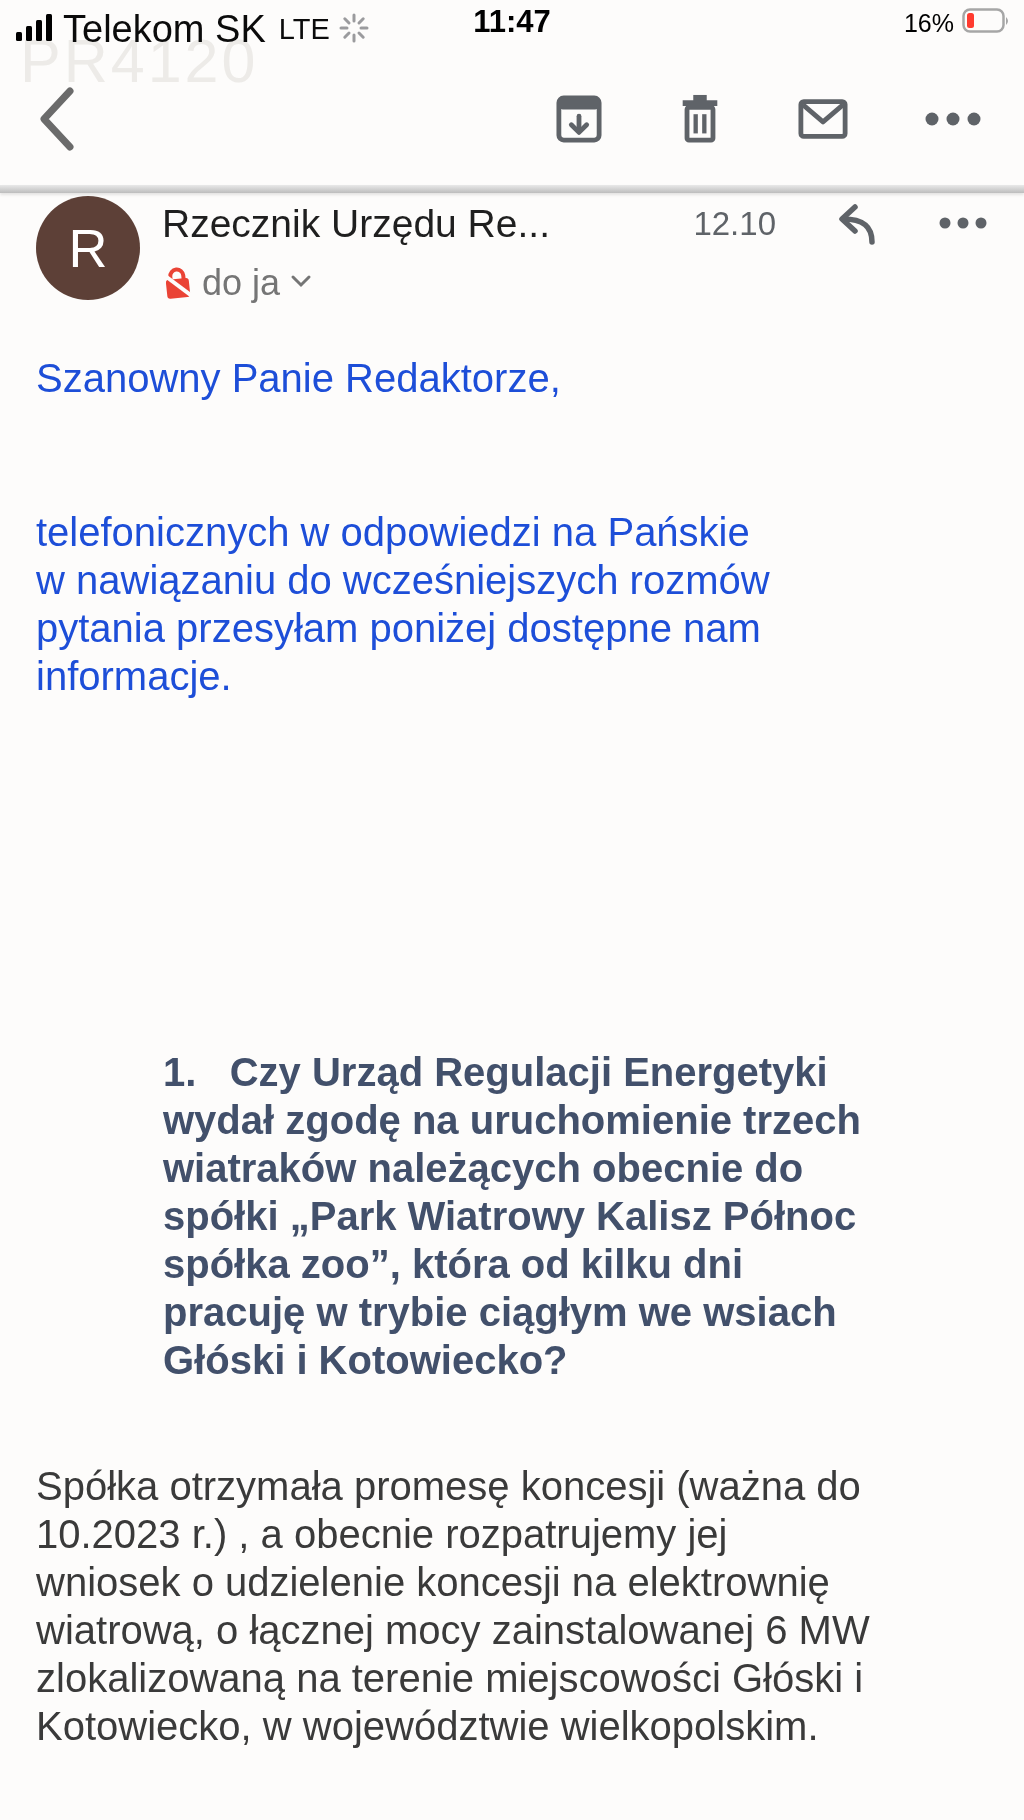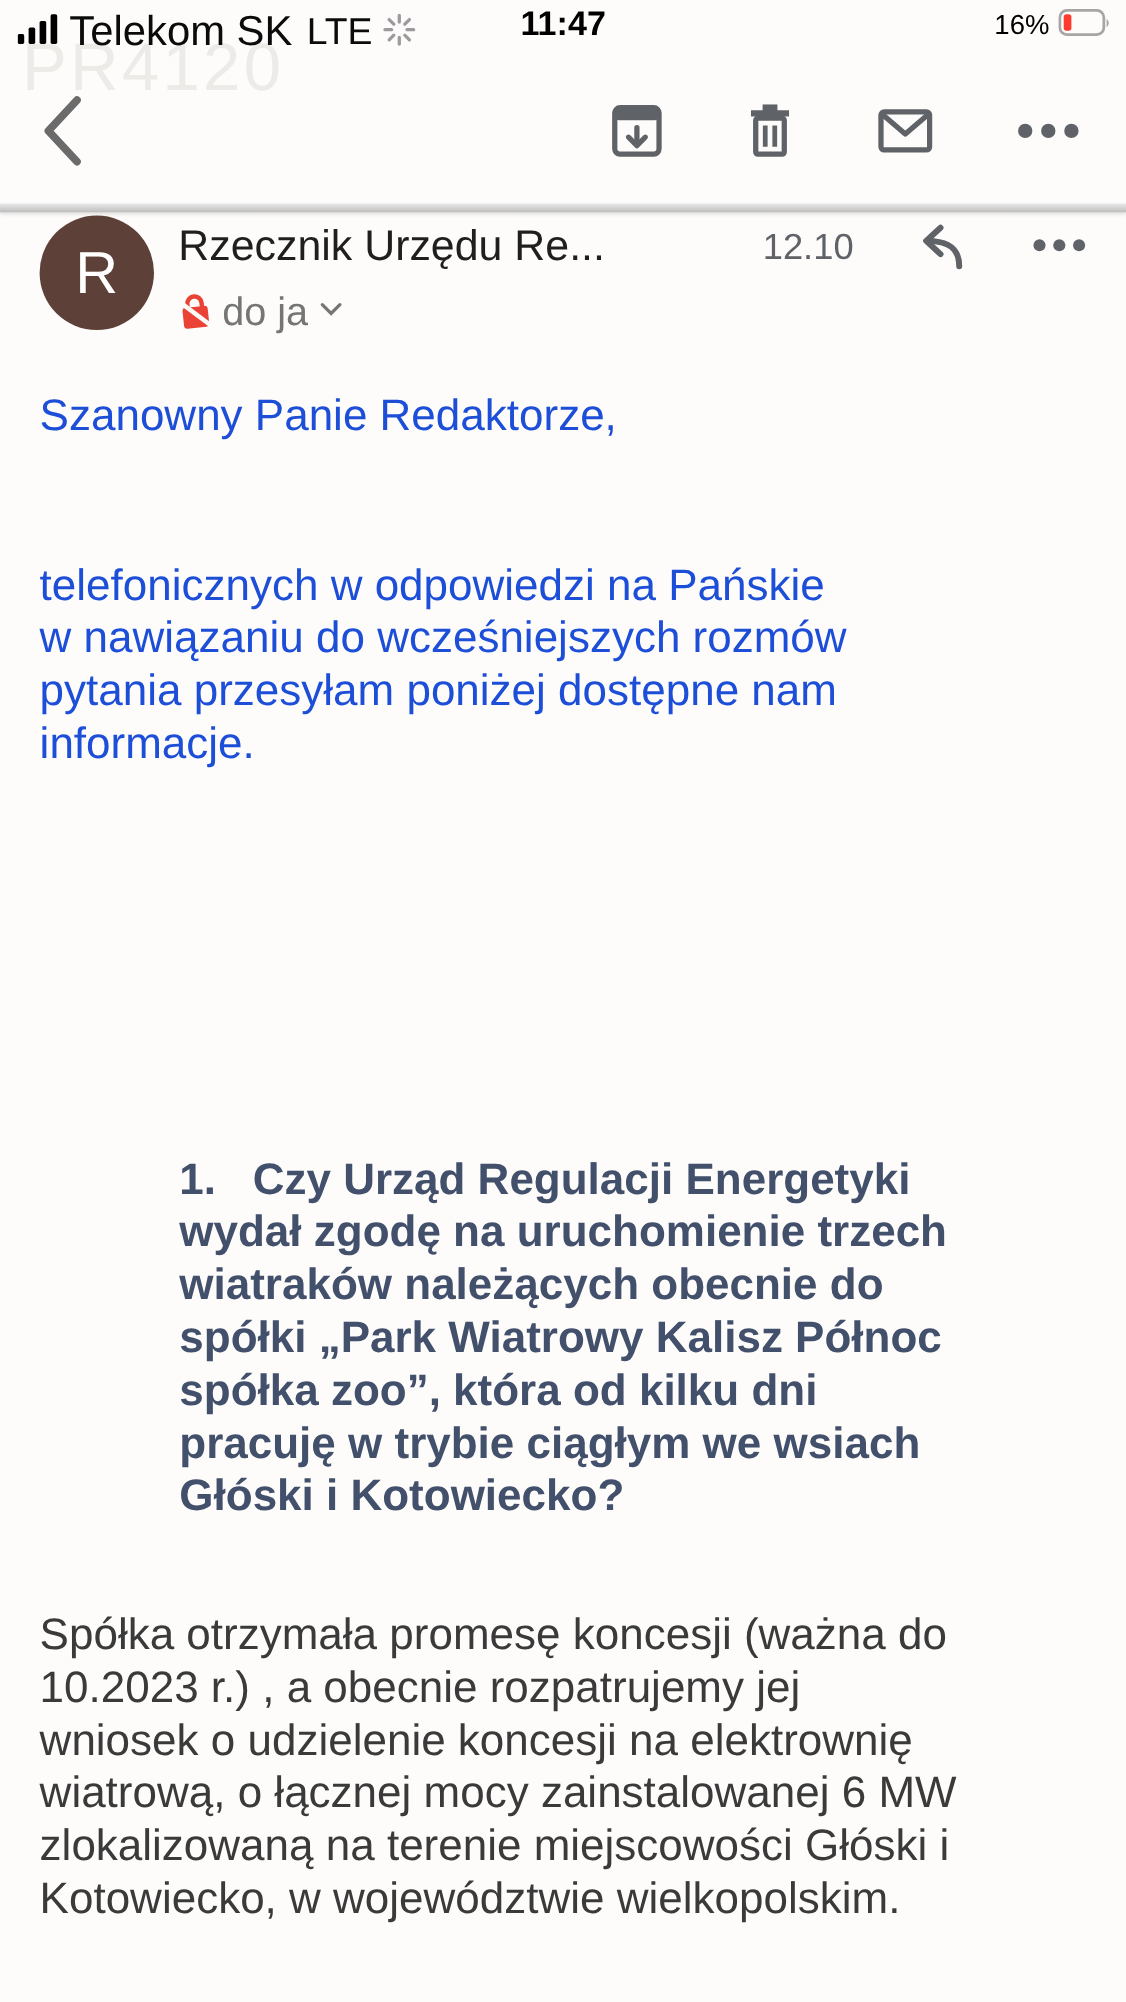--- a/index.html
+++ b/index.html
@@ -4,21 +4,21 @@
 <style>
   html,body{margin:0;padding:0;background:#fff;}
   .screen{
     position:relative;width:1024px;height:1820px;overflow:hidden;
     background:#fdfcfb;font-family:"Liberation Sans","DejaVu Sans",sans-serif;
   }
   
   .status-bar{position:absolute;top:0;left:0;right:0;height:56px;display:flex;align-items:flex-start;padding:8px 14px 0 16px;box-sizing:border-box;z-index:3;}
   .sb-left{display:flex;align-items:center;gap:9px;}
   .carrier{font-size:38px;color:#0b0b0b;}
-  .lte{font-size:34px;color:#0b0b0b;margin-left:4px;}
+  .lte{font-size:29px;color:#0b0b0b;margin-left:4px;}
   .sb-time{position:absolute;left:50%;transform:translateX(-50%);top:4px;font-size:31px;font-weight:700;color:#000;}
   .sb-right{margin-left:auto;display:flex;align-items:center;gap:8px;}
   .batt-pct{font-size:25px;color:#000;}
   
   .watermark{position:absolute;top:26px;left:20px;font-size:61px;color:#edebe8;letter-spacing:3px;z-index:1;user-select:none;}
   
   .toolbar{position:absolute;top:75px;left:0;right:0;height:90px;display:flex;align-items:center;padding:0 42px 0 36px;box-sizing:border-box;z-index:2;}
   .tb-group{margin-left:auto;display:flex;align-items:center;gap:76px;}
   .icon-btn{display:flex;align-items:center;justify-content:center;background:none;border:none;padding:0;cursor:pointer;}
   

